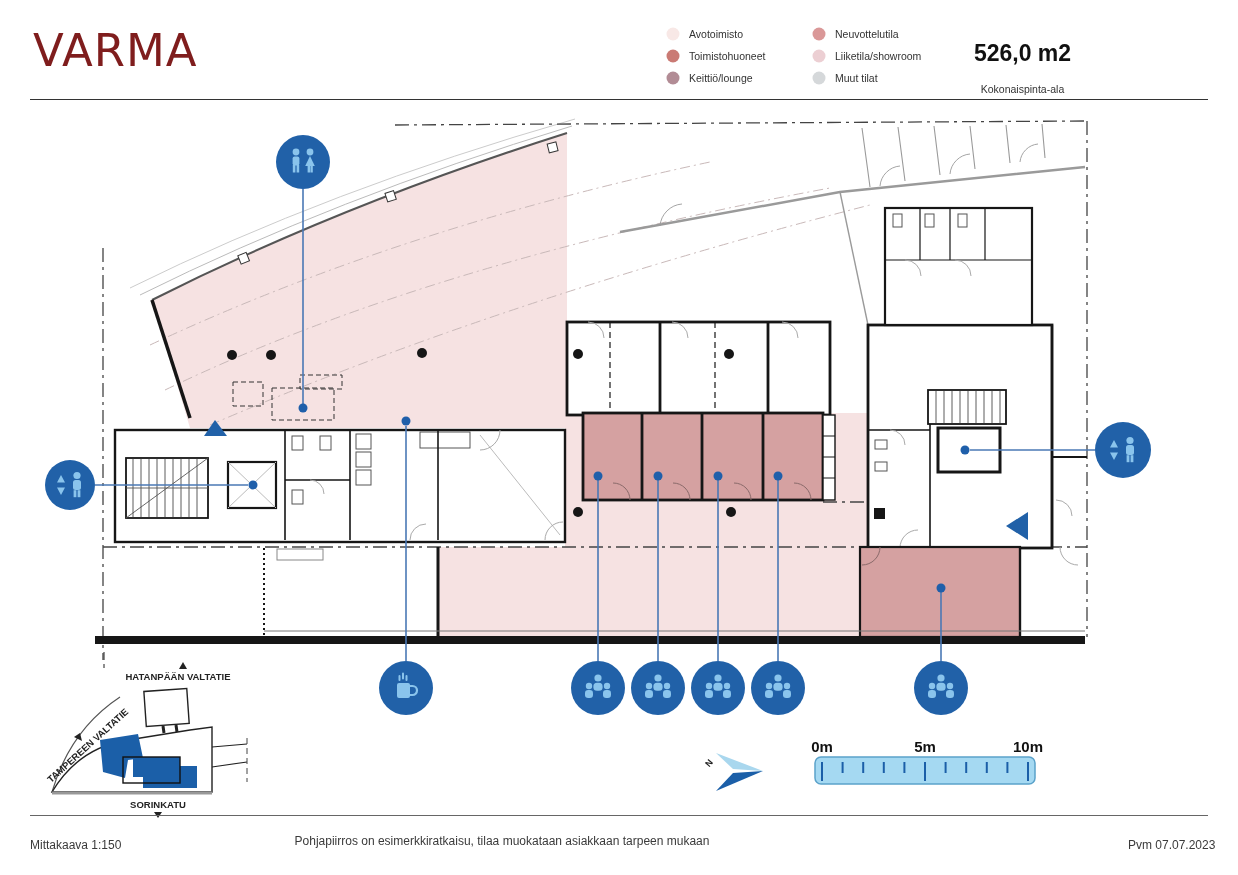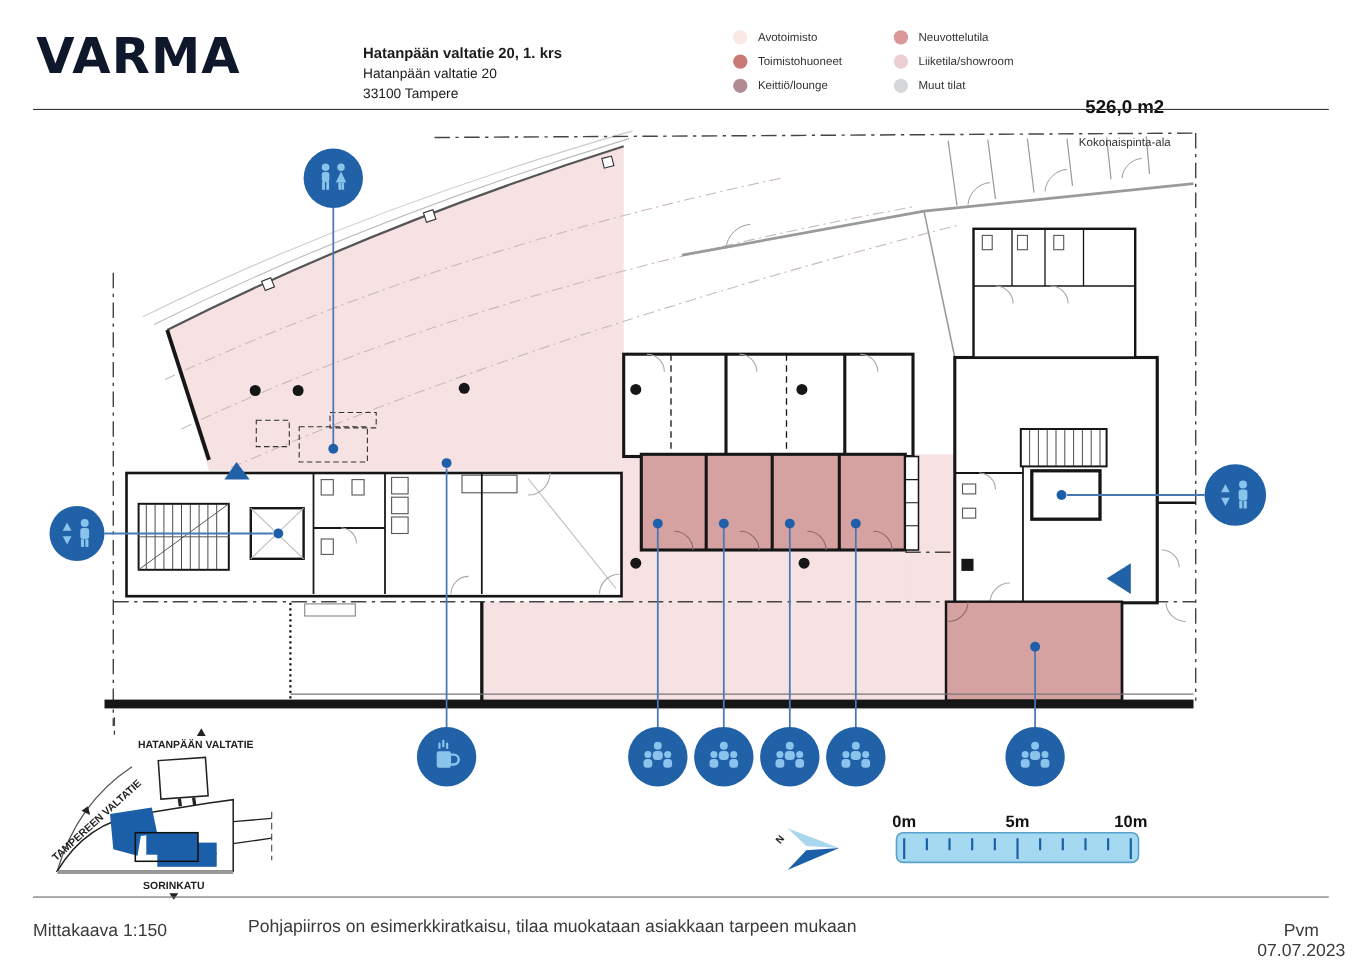--- a/index.html
+++ b/index.html
@@ -1,31 +1,31 @@
 <!DOCTYPE html>
 <html><head>
 <meta charset="utf-8">
 <style>
   html,body{margin:0;padding:0;background:#fff;}
   .page{position:relative;width:1238px;height:875px;background:#fff;overflow:hidden;
         font-family:"Liberation Sans",sans-serif;color:#222;}
   .abs{position:absolute;}
-  .logo{left:33px;top:24px;font-size:45px;font-weight:bold;color:#0f172a;letter-spacing:1px;
+  .logo{left:33px;top:24px;font-size:45px;font-weight:normal;color:#7f1d1d;letter-spacing:1px;
         font-family:"DejaVu Sans",sans-serif;text-align:right;}
   .titleblock{left:330px;top:40px;font-size:12.5px;line-height:18px;color:#1b1b1b;}
   .titleblock .t1{font-weight:bold;font-size:13.5px;}
   .legend{top:26px;font-size:10.5px;color:#333;}
   .legend .lrow{display:flex;align-items:center;height:15px;margin-bottom:7px;}
   .legend svg{margin-right:9px;flex:0 0 auto;}
   .areablock{left:945px;top:40px;width:155px;text-align:center;}
-  .areablock .big{font-weight:bold;font-size:17px;color:#111;margin-top:48px;}
+  .areablock .big{font-weight:bold;font-size:23px;color:#111;}
   .areablock .sub{font-size:10.5px;color:#333;margin-top:16px;}
   .hline{left:30px;top:99px;width:1178px;height:1px;background:#333;}
   .fline{left:30px;top:815px;width:1178px;height:1px;background:#666;}
-  .foot{font-size:16px;color:#3a3a3a;}
+  .foot{font-size:12px;color:#3a3a3a;}
   .foot-left{left:30px;top:838px;}
   .foot-center{left:0;top:834px;width:1004px;text-align:center;}
   .foot-right{left:1128px;top:838px;text-align:center;}
   svg text{font-family:"Liberation Sans",sans-serif;}
 </style>
 </head>
 <body>
 
 <div class="page">
 
@@ -302,25 +302,20 @@
         <line x1="1028" y1="762" x2="1028" y2="781"></line>
       </g>
       <text x="822" y="752" font-size="15" font-weight="bold" fill="#111" text-anchor="middle">0m</text>
       <text x="925" y="752" font-size="15" font-weight="bold" fill="#111" text-anchor="middle">5m</text>
       <text x="1028" y="752" font-size="15" font-weight="bold" fill="#111" text-anchor="middle">10m</text>
     </g>
   </svg>
 
   <div class="abs logo">VARMA</div>
 
-  <div class="abs titleblock">
-    <div class="t1">Hatanpään valtatie 20, 1. krs</div>
-    <div>Hatanpään valtatie 20</div>
-    <div>33100 Tampere</div>
-  </div>
 
   <div class="abs legend" style="left:812px">
     <div class="lrow">
       <svg width="14" height="14">
         <circle cx="7" cy="7" r="6.5" fill="#da9898"></circle>
         </svg>
       <span>Neuvottelutila</span>
     </div>
     <div class="lrow">
       <svg width="14" height="14">

